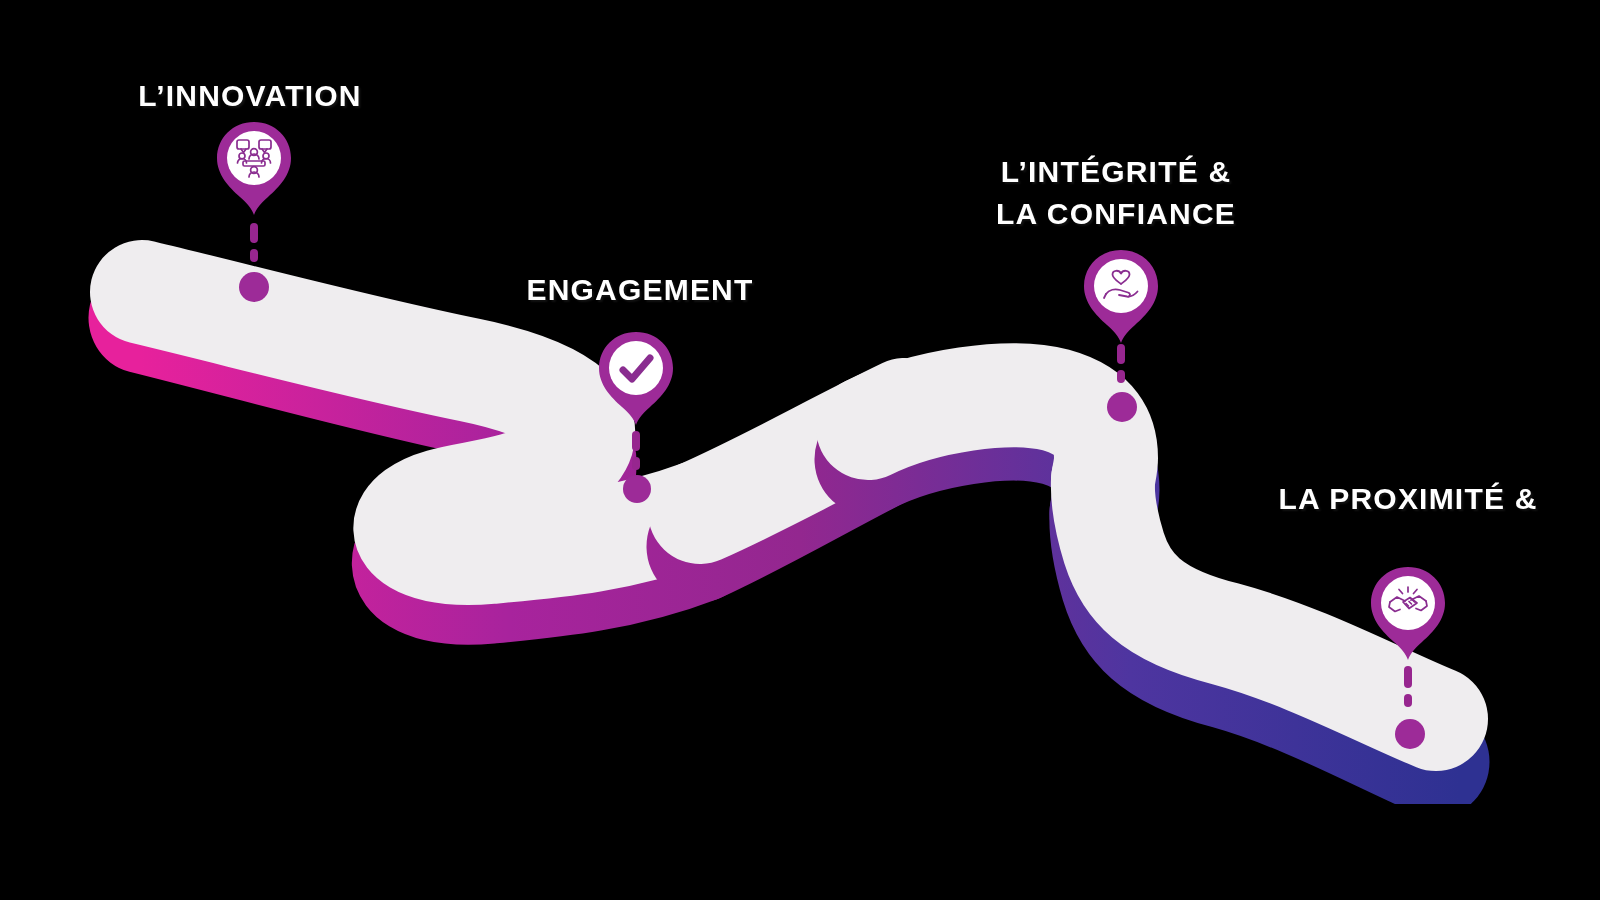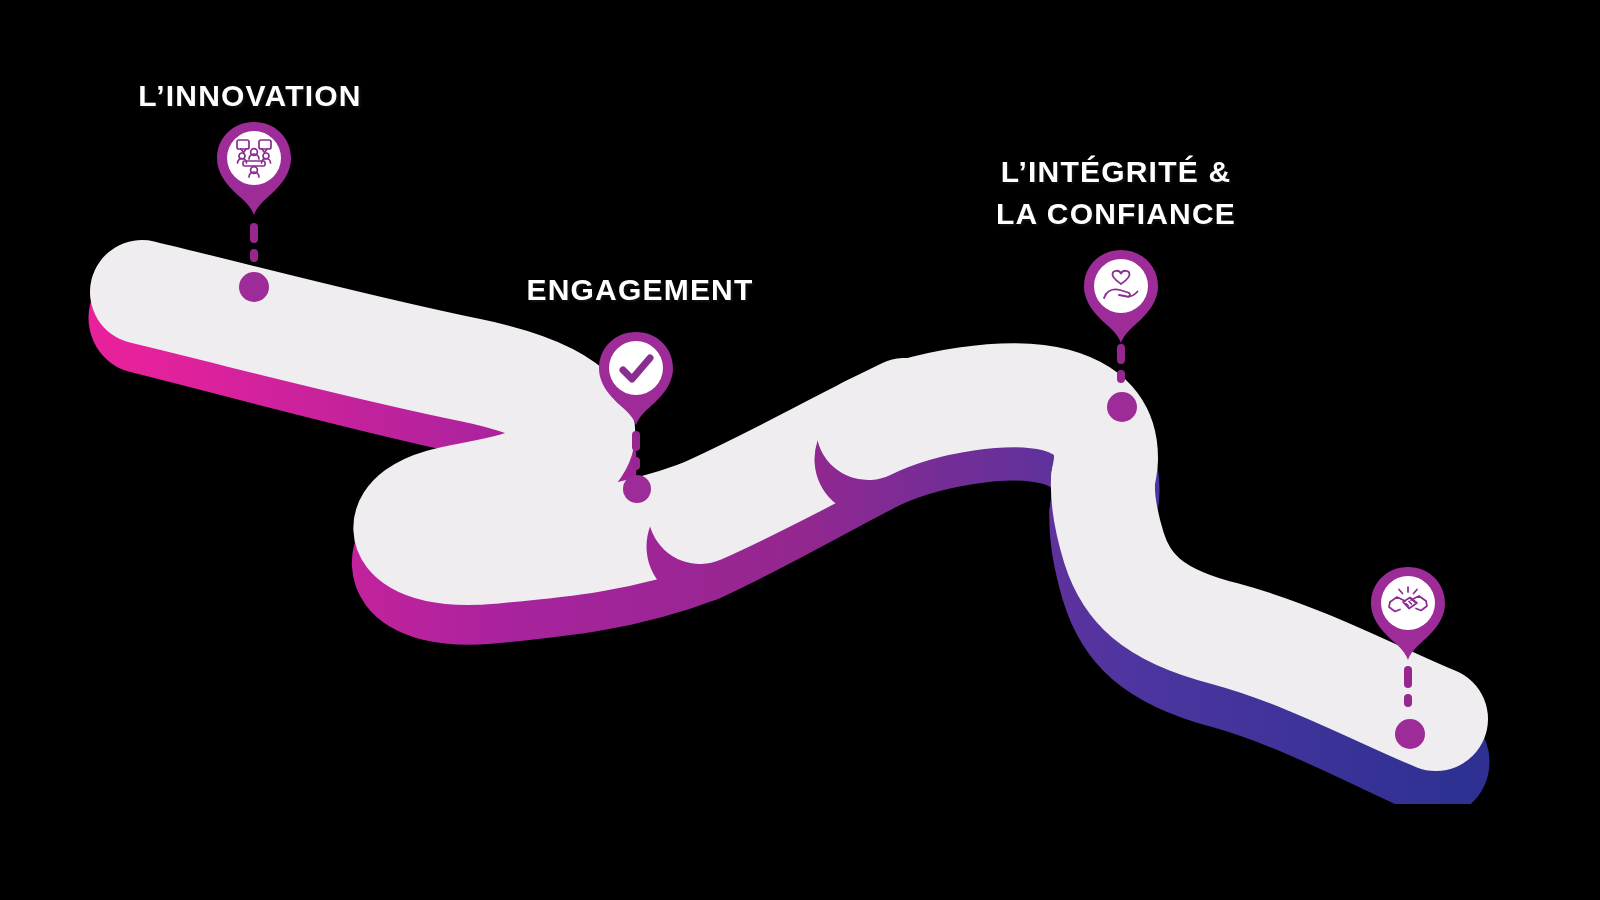--- a/index.html
+++ b/index.html
@@ -120,15 +120,16 @@
     <div>L’INNOVATION</div>
   </div>
   <div class="label label-engagement">
     <div>ENGAGEMENT</div>
   </div>
   <div class="label label-integrite">
     <div>L’INTÉGRITÉ &amp;</div>
     <div>LA CONFIANCE</div>
   </div>
   <div class="label label-proximite">
+    <div>LA PROXIMITÉ &amp;</div>
   </div>
 
 </div>
 
 </body></html>

